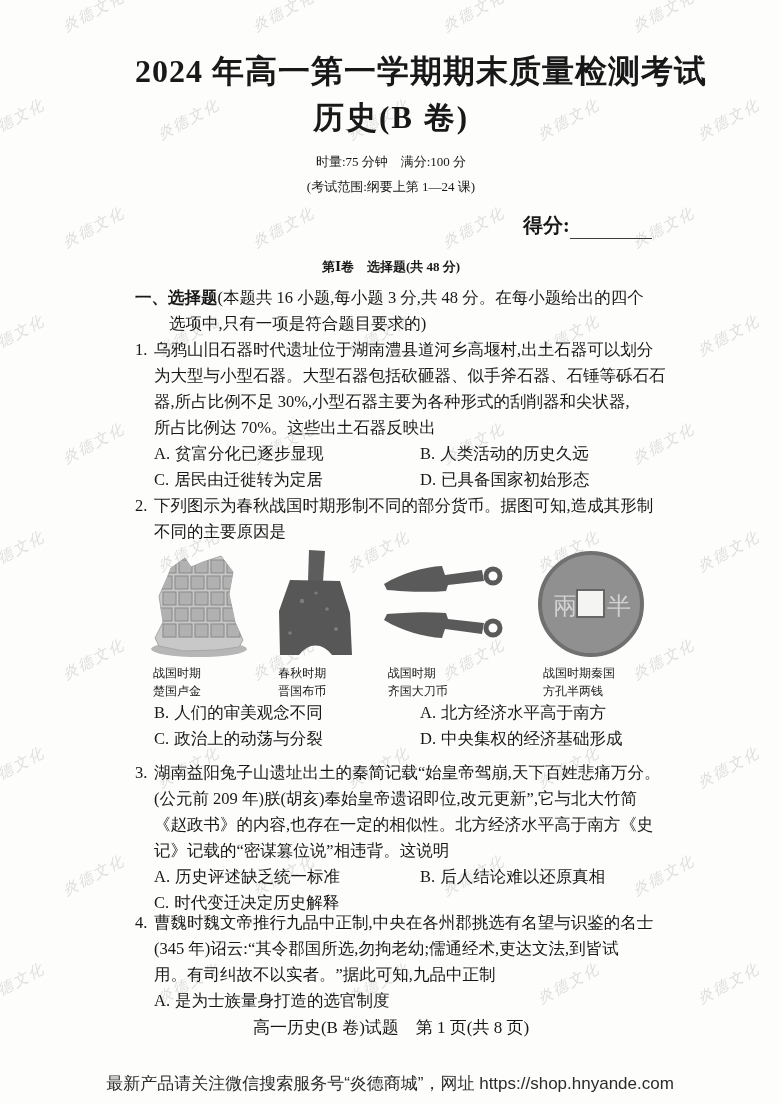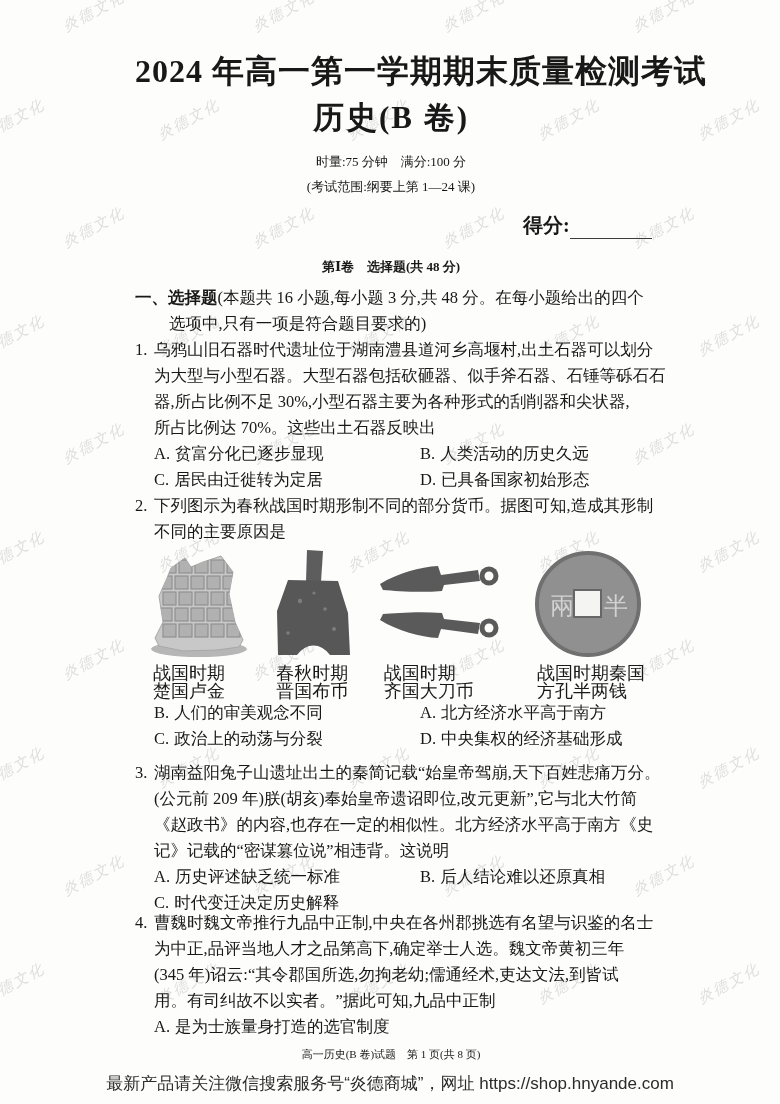--- a/index.html
+++ b/index.html
@@ -37,26 +37,26 @@
   .qline { white-space:nowrap; }
   .qnum { display:inline-block; min-width:19px; }
   .qcont { padding-left:19px; }
   .options { padding-left:19px; display:grid; grid-template-columns:266px auto; }
   .option { white-space:nowrap; }
   .opt-label { margin-right:5px; }
 
   .figures { display:flex; justify-content:space-between; align-items:flex-start; padding:4px 2px 0 12px; }
   .figure { display:flex; flex-direction:column; }
   .fig-img { height:110px; display:flex; align-items:center; justify-content:center; }
-  .figcap { margin-top:5px; font-size:18px; line-height:18px; text-align:left; padding-left:6px; white-space:nowrap; }
+  .figcap { margin-top:5px; font-size:12px; line-height:18px; text-align:left; padding-left:6px; white-space:nowrap; }
 
   .q3 { margin-top:8px; }
   .q4 { margin-top:-6px; }
 
-  .footer-line { margin-top:4px; text-align:center; font-size:11px; line-height:20px; white-space:nowrap; }
+  .footer-line { margin-top:4px; text-align:center; font-size:17px; line-height:20px; white-space:nowrap; }
 
   .bottom-banner {
     position:absolute; left:0; right:0; top:1072px; text-align:center;
     font-family:"Liberation Sans","DejaVu Sans",sans-serif;
     font-size:17px; color:#2b2b2b; white-space:nowrap;
   }
 </style>
 </head>
 <body>
 
@@ -260,21 +260,20 @@
       <div class="qline qcont">记》记载的“密谋篡位说”相违背。这说明</div>
       <div class="options">
         <div class="option"><span class="opt-label">A.</span><span>历史评述缺乏统一标准</span></div>
         <div class="option"><span class="opt-label">B.</span><span>后人结论难以还原真相</span></div>
         <div class="option"><span class="opt-label">C.</span><span>时代变迁决定历史解释</span></div>
       </div>
     </div>
 
     <div class="question q4">
       <div class="qline"><span class="qnum">4.</span><span>曹魏时魏文帝推行九品中正制,中央在各州郡挑选有名望与识鉴的名士</span></div>
-      <div class="qline qcont">为中正,品评当地人才之品第高下,确定举士人选。魏文帝黄初三年</div>
       <div class="qline qcont">(345 年)诏云:“其令郡国所选,勿拘老幼;儒通经术,吏达文法,到皆试</div>
       <div class="qline qcont">用。有司纠故不以实者。”据此可知,九品中正制</div>
       <div class="options">
         <div class="option"><span class="opt-label">A.</span><span>是为士族量身打造的选官制度</span></div>
       </div>
     </div>
 
     <div class="footer-line">高一历史(B 卷)试题　第 1 页(共 8 页)</div>
   </div>
 

